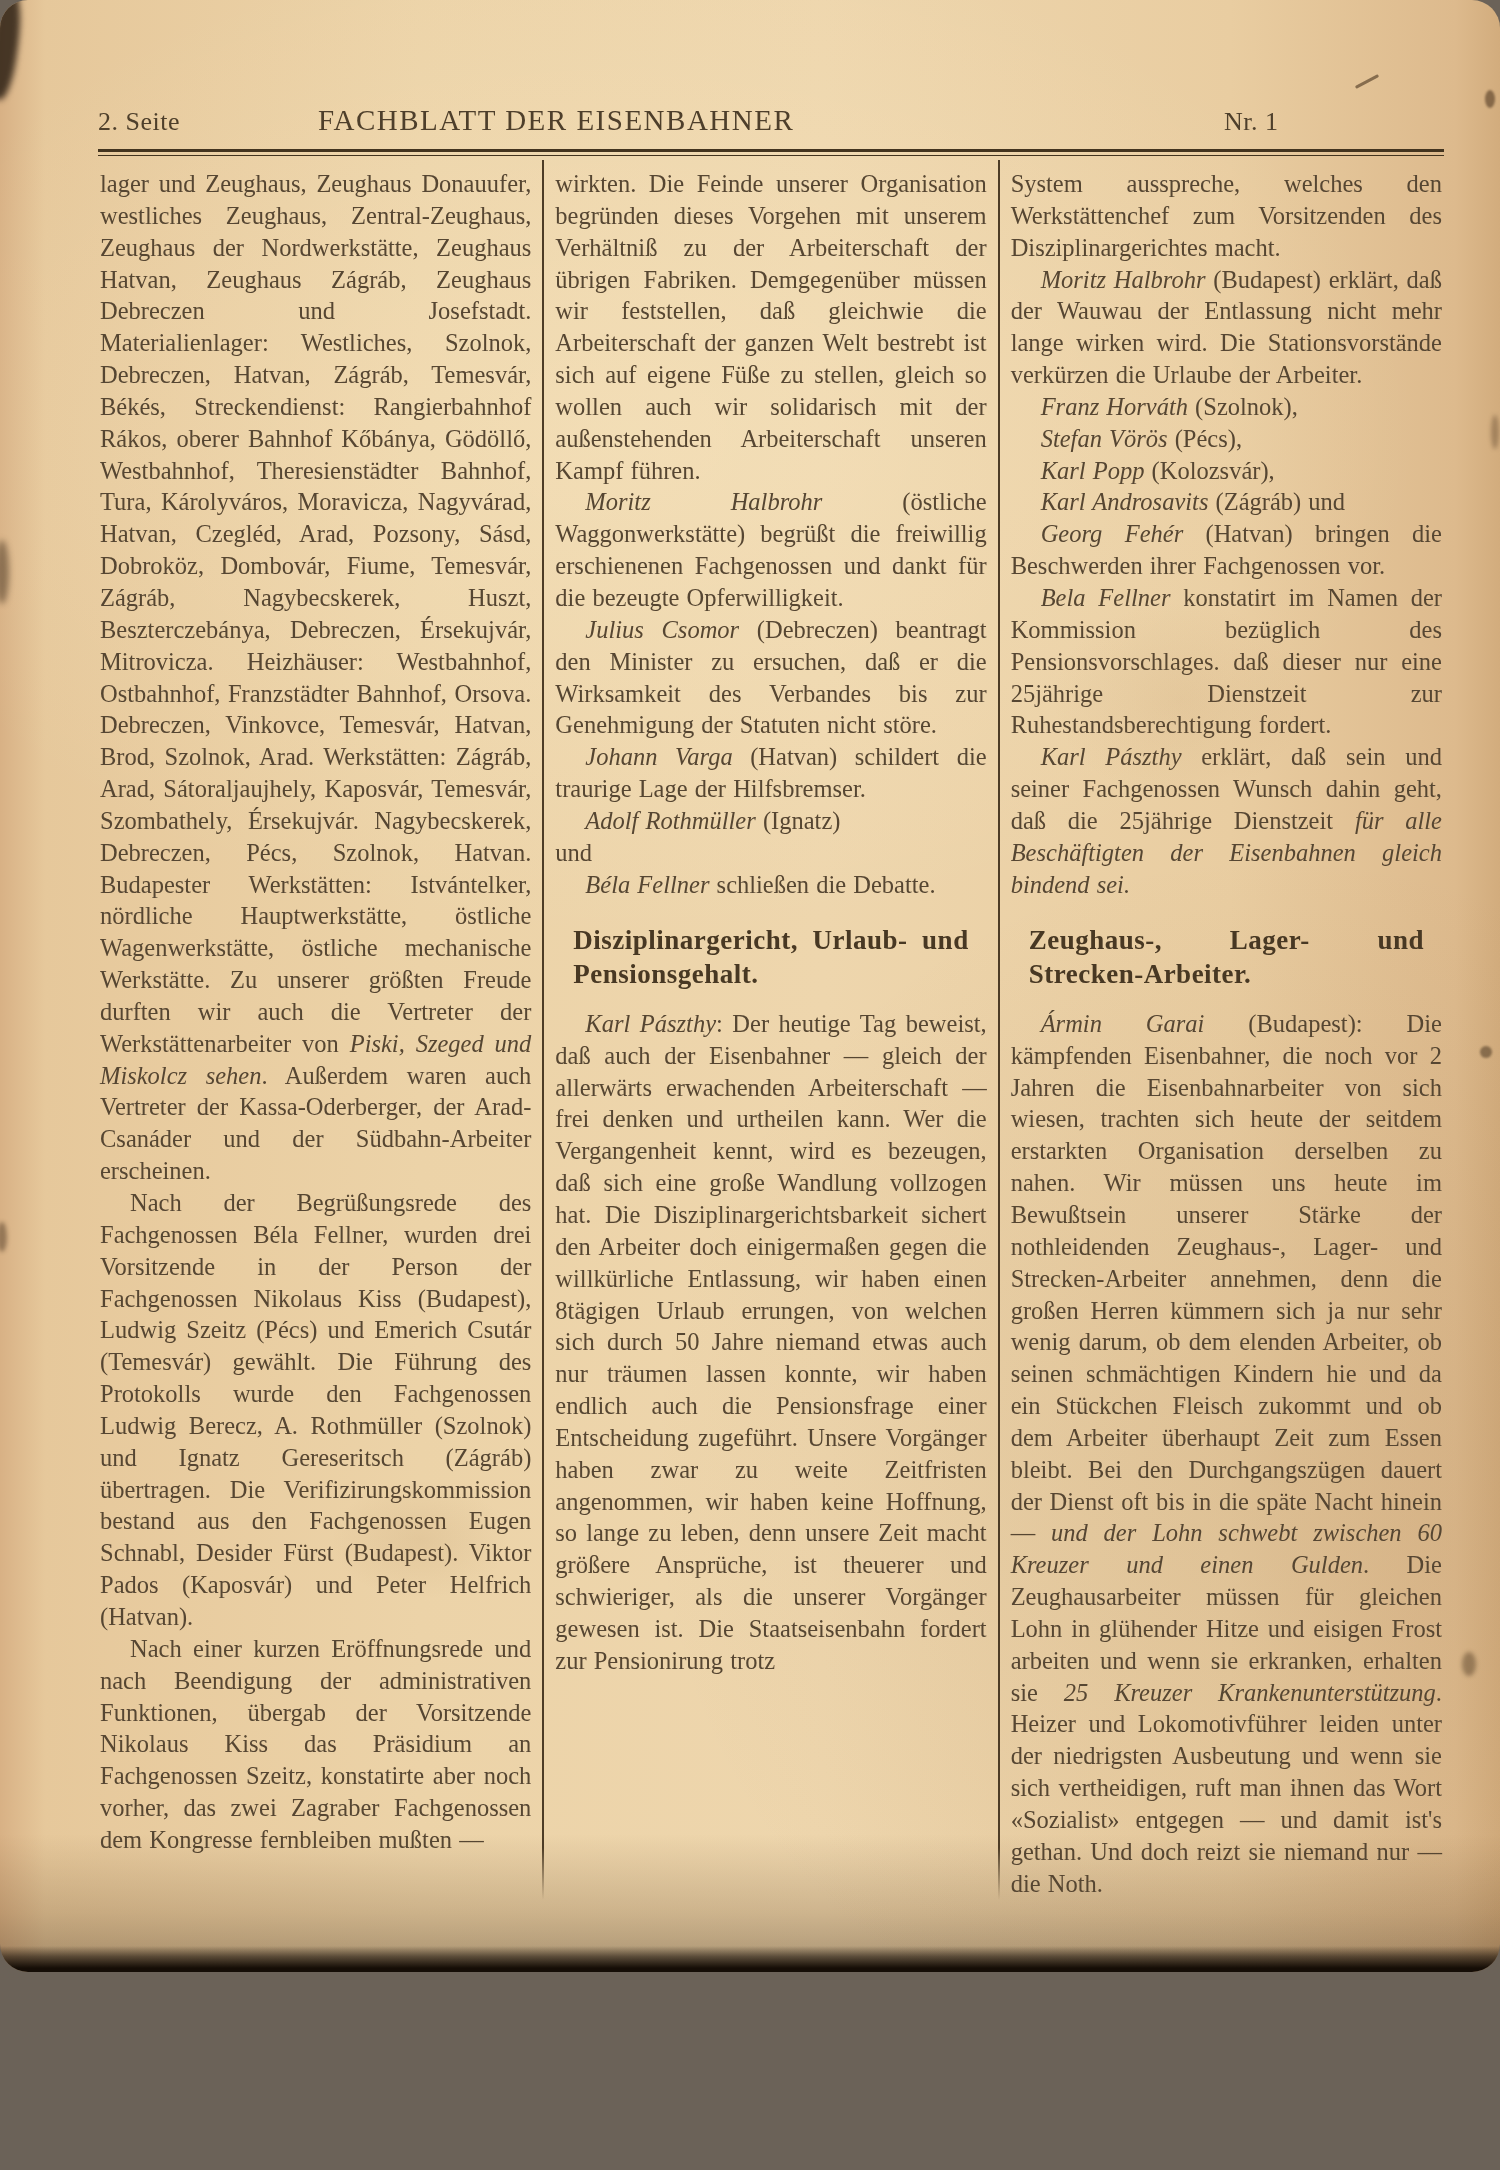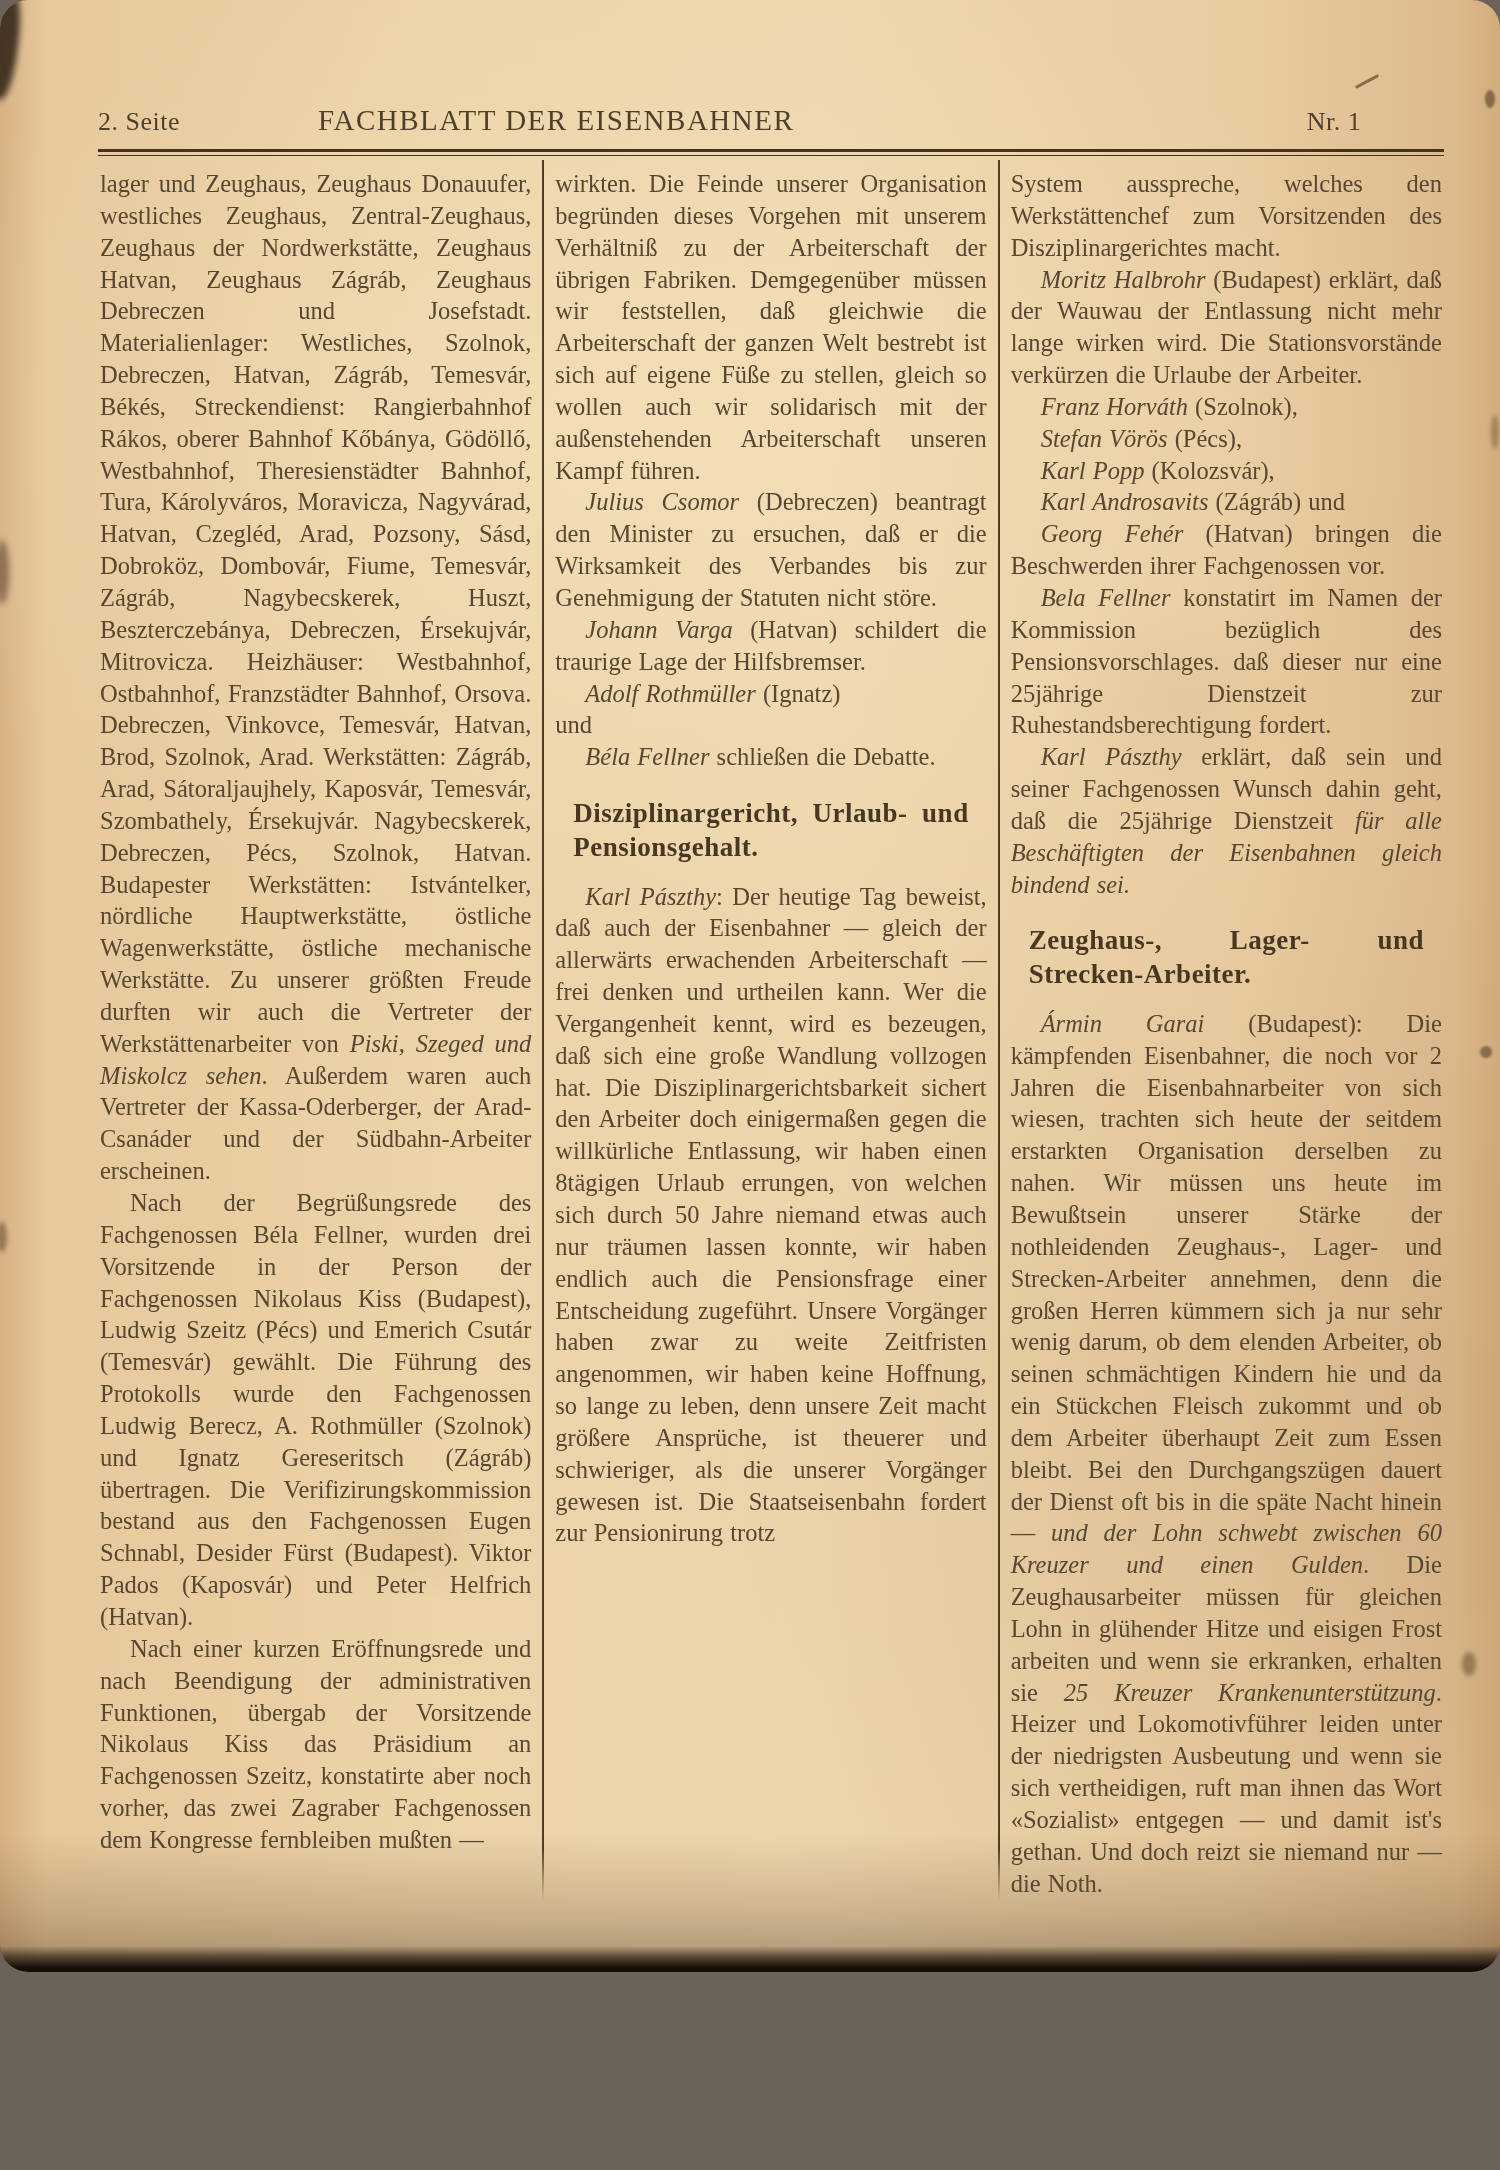--- a/index.html
+++ b/index.html
@@ -11,21 +11,21 @@
       radial-gradient(1100px 700px at 42% 22%, rgba(255,242,208,.30), rgba(255,242,208,0) 72%),
       radial-gradient(900px 900px at 85% 75%, rgba(120,80,40,.10), rgba(120,80,40,0) 70%),
       linear-gradient(to bottom, rgba(0,0,0,0) 93%, rgba(90,60,30,.22) 97%, rgba(50,32,16,.38) 100%),
       linear-gradient(to right, #d8b185 0%, #e6c89b 3%, #ecd3a8 28%, #eed6ad 55%, #e9cda1 82%, #ddba8d 97%, #d2ac7d 100%);
     border-radius: 28px;
   }
   .content{position:relative;padding:104px 56px 0 98px;}
   .masthead{display:flex;align-items:baseline;font-size:26px;letter-spacing:.5px;color:#4e3f2b;}
   .masthead .left{width:220px;}
   .masthead .center{flex:1;font-size:29px;letter-spacing:1.5px;}
-  .masthead .right{width:220px;text-align:center;}
+  .masthead .right{width:220px;text-align:left;}
   .rule{margin-top:12px;border-top:3px solid #43341f;border-bottom:1px solid #43341f;height:3px;}
   .cols{display:flex;margin-top:4px;}
   .col{flex:1;min-width:0;padding:8px 11px 0 11px;text-align:justify;font-size:24.5px;line-height:1.3;word-spacing:1px;hyphens:auto;-webkit-hyphens:auto;}
   .col.first{padding-left:2px;}
   .col.last{padding-right:2px;}
   .vr{width:2px;background:linear-gradient(to bottom,#4d3c26 0%,#4d3c26 97%,rgba(77,60,38,0) 100%);}
   .para{margin:0;text-indent:30px;}
   .para.noindent{text-indent:0;}
   .head{font-weight:bold;font-size:27px;line-height:1.25;margin:24px 18px 16px;text-indent:0;letter-spacing:.5px;color:#483823;word-spacing:2px;}
   .it{font-style:italic;}
@@ -56,20 +56,21 @@
     <div class="rule"></div>
     <div class="cols">
       <div class="col first">
           <p class="para noindent"><span>lager und Zeughaus, Zeughaus Donauufer, westliches Zeughaus, Zentral-Zeughaus, Zeughaus der Nordwerkstätte, Zeughaus Hatvan, Zeughaus Zágráb, Zeughaus Debreczen und Josefstadt. Materialienlager: Westliches, Szolnok, Debreczen, Hatvan, Zágráb, Temesvár, Békés, Streckendienst: Rangierbahnhof Rákos, oberer Bahnhof Kőbánya, Gödöllő, Westbahnhof, Theresienstädter Bahnhof, Tura, Károlyváros, Moravicza, Nagyvárad, Hatvan, Czegléd, Arad, Pozsony, Sásd, Dobroköz, Dombovár, Fiume, Temesvár, Zágráb, Nagybecskerek, Huszt, Beszterczebánya, Debreczen, Érsekujvár, Mitrovicza. Heizhäuser: Westbahnhof, Ostbahnhof, Franzstädter Bahnhof, Orsova. Debreczen, Vinkovce, Temesvár, Hatvan, Brod, Szolnok, Arad. Werkstätten: Zágráb, Arad, Sátoraljaujhely, Kaposvár, Temesvár, Szombathely, Érsekujvár. Nagybecskerek, Debreczen, Pécs, Szolnok, Hatvan. Budapester Werkstätten: Istvántelker, nördliche Hauptwerkstätte, östliche Wagenwerkstätte, östliche mechanische Werkstätte. Zu unserer größten Freude durften wir auch die Vertreter der Werkstättenarbeiter von </span><span class="it">Piski, Szeged und Miskolcz sehen</span><span>. Außerdem waren auch Vertreter der Kassa-Oderberger, der Arad-Csanáder und der Südbahn-Arbeiter erscheinen.</span></p>
           <p class="para"><span>Nach der Begrüßungsrede des Fachgenossen Béla Fellner, wurden drei Vorsitzende in der Person der Fachgenossen Nikolaus Kiss (Budapest), Ludwig Szeitz (Pécs) und Emerich Csutár (Temesvár) gewählt. Die Führung des Protokolls wurde den Fachgenossen Ludwig Berecz, A. Rothmüller (Szolnok) und Ignatz Gereseritsch (Zágráb) übertragen. Die Verifizirungskommission bestand aus den Fachgenossen Eugen Schnabl, Desider Fürst (Budapest). Viktor Pados (Kaposvár) und Peter Helfrich (Hatvan).</span></p>
           <p class="para"><span>Nach einer kurzen Eröffnungsrede und nach Beendigung der administrativen Funktionen, übergab der Vorsitzende Nikolaus Kiss das Präsidium an Fachgenossen Szeitz, konstatirte aber noch vorher, das zwei Zagraber Fachgenossen dem Kongresse fernbleiben mußten — </span></p>
         </div>
       <div class="vr"></div>
       <div class="col">
           <p class="para noindent"><span>wirkten. Die Feinde unserer Organisation begründen dieses Vorgehen mit unserem Verhältniß zu der Arbeiterschaft der übrigen Fabriken. Demgegenüber müssen wir feststellen, daß gleichwie die Arbeiterschaft der ganzen Welt bestrebt ist sich auf eigene Füße zu stellen, gleich so wollen auch wir solidarisch mit der außenstehenden Arbeiterschaft unseren Kampf führen.</span></p>
+          <p class="para"><span class="it">Moritz Halbrohr</span><span> (östliche Waggonwerkstätte) begrüßt die freiwillig erschienenen Fachgenossen und dankt für die bezeugte Opferwilligkeit.</span></p>
           <p class="para"><span class="it">Julius Csomor</span><span> (Debreczen) beantragt den Minister zu ersuchen, daß er die Wirksamkeit des Verbandes bis zur Genehmigung der Statuten nicht störe.</span></p>
           <p class="para"><span class="it">Johann Varga</span><span> (Hatvan) schildert die traurige Lage der Hilfsbremser.</span></p>
           <p class="para"><span class="it">Adolf Rothmüller</span><span> (Ignatz)</span></p>
           <p class="para noindent"><span>und</span></p>
           <p class="para"><span class="it">Béla Fellner</span><span> schließen die Debatte.</span></p>
           <h2 class="head"><span>Disziplinargericht, Urlaub- und Pensionsgehalt.</span></h2>
           <p class="para"><span class="it">Karl Pászthy</span><span>: Der heutige Tag beweist, daß auch der Eisenbahner — gleich der allerwärts erwachenden Arbeiterschaft — frei denken und urtheilen kann. Wer die Vergangenheit kennt, wird es bezeugen, daß sich eine große Wandlung vollzogen hat. Die Disziplinargerichtsbarkeit sichert den Arbeiter doch einigermaßen gegen die willkürliche Entlassung, wir haben einen 8tägigen Urlaub errungen, von welchen sich durch 50 Jahre niemand etwas auch nur träumen lassen konnte, wir haben endlich auch die Pensionsfrage einer Entscheidung zugeführt. Unsere Vorgänger haben zwar zu weite Zeitfristen angenommen, wir haben keine Hoffnung, so lange zu leben, denn unsere Zeit macht größere Ansprüche, ist theuerer und schwieriger, als die unserer Vorgänger gewesen ist. Die Staatseisenbahn fordert zur Pensionirung trotz </span></p>
         </div>
       <div class="vr"></div>
       <div class="col last">

